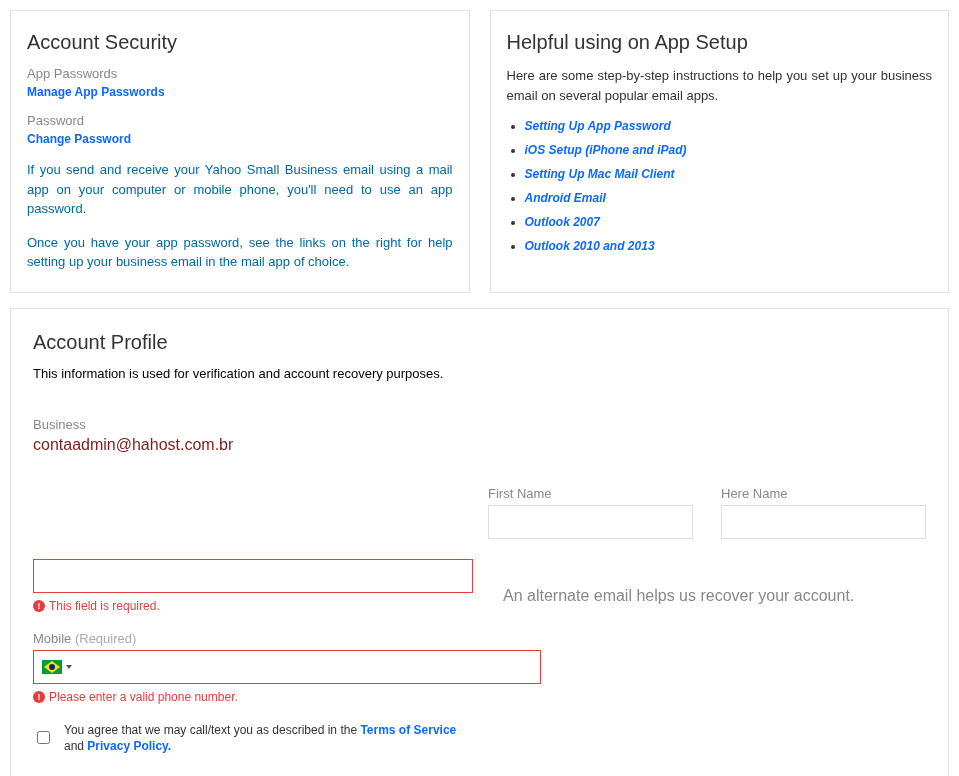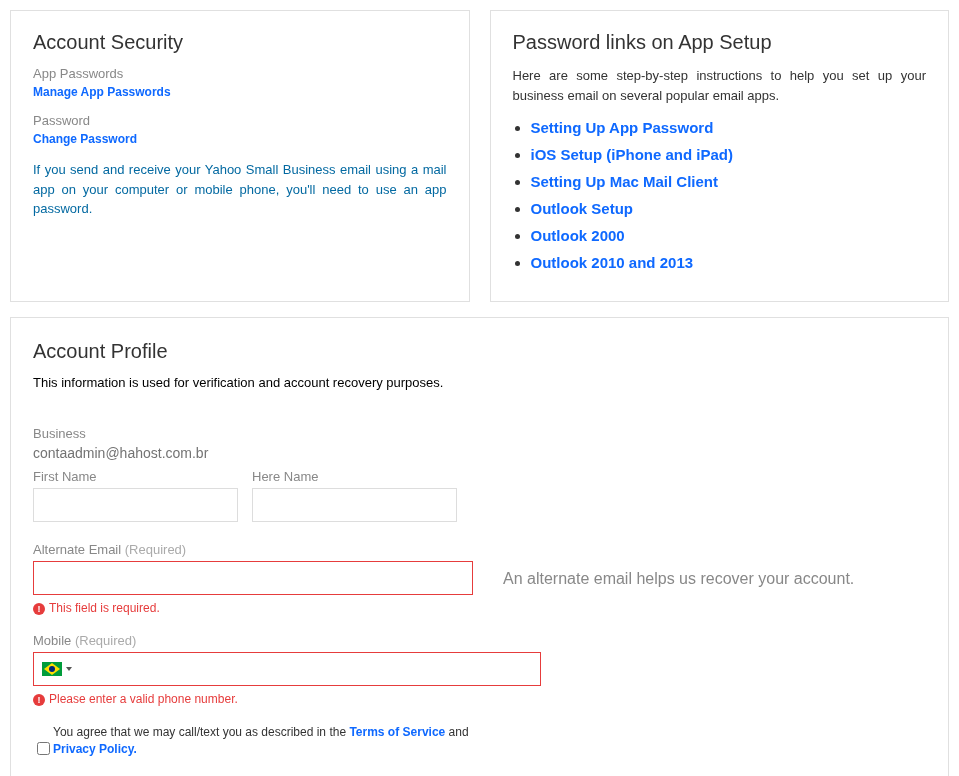--- a/index.html
+++ b/index.html
@@ -11,21 +11,21 @@
       color: #333;
       font-size: 13px;
     }
     .top-row {
       display: flex;
       gap: 20px;
       margin-bottom: 15px;
     }
     .panel {
       border: 1px solid #e0e0e0;
-      padding: 20px 22px;
+      padding: 20px 16px;
       background: #fff;
     }
     .panel.left { flex: 1; }
     .panel.right { flex: 1; }
     h2 {
       font-size: 20px;
       font-weight: 400;
       margin: 0 0 12px 0;
       color: #333;
     }
@@ -55,21 +55,22 @@
       color: #333;
       line-height: 1.5;
       text-align: justify;
       margin: 10px 0 14px 0;
     }
     ul.help-list {
       margin: 0; padding: 0 0 0 18px;
     }
     ul.help-list li {
       margin-bottom: 10px;
-      font-size: 15px;
+      font-size: 12px;
+      font-style: italic;
     }
     ul.help-list li a {
       color: #0f69ff;
       font-weight: 700;
       text-decoration: none;
       cursor: pointer;
     }
     .profile-panel {
       border: 1px solid #e0e0e0;
       padding: 22px;
@@ -82,28 +83,29 @@
     .field-label {
       color: #888;
       font-size: 13px;
       margin-bottom: 4px;
       display: block;
     }
     .field-label .req {
       color: #aaa;
     }
     .account-email {
-      font-size: 14px;
-      color: #737373;
-      margin-bottom: 8px;
+      font-size: 16px;
+      color: #7f1d1d;
+      margin-bottom: 32px;
     }
     .name-row {
       display: flex;
-      gap: 14px;
+      gap: 28px;
       margin-bottom: 20px;
+      justify-content: flex-end;
     }
     .name-field { width: 205px; }
     input[type="text"].text-input {
       width: 100%;
       height: 34px;
       border: 1px solid #ddd;
       padding: 0 8px;
       font-size: 13px;
       outline: none;
     }
@@ -201,22 +203,22 @@
     .phone-input {
       flex: 1;
       border: none;
       height: 100%;
       padding: 0 8px;
       font-size: 13px;
       outline: none;
     }
     .consent-row {
       display: flex;
-      align-items: flex-end;
-      gap: 0;
+      align-items: center;
+      gap: 11px;
       max-width: 440px;
       margin-bottom: 30px;
     }
     .consent-row input[type="checkbox"] {
       margin-top: 2px;
     }
     .consent-text {
       font-size: 12px;
       color: #333;
       line-height: 1.4;
@@ -235,31 +237,32 @@
     <h2>Account Security</h2>
     <div class="security-block">
       <div class="sub-label">App Passwords</div>
       <a class="link">Manage App Passwords</a>
     </div>
     <div class="security-block">
       <div class="sub-label">Password</div>
       <a class="link">Change Password</a>
     </div>
     <p class="paragraph">If you send and receive your Yahoo Small Business email using a mail app on your computer or mobile phone, you'll need to use an app password.</p>
+    <p class="paragraph">Once you have your app password, see the links on the right for help setting up your business email in the mail app of choice.</p>
   </div>
 
   <div class="panel right">
-    <h2>Password links on App Setup</h2>
+    <h2>Helpful using on App Setup</h2>
     <p class="help-intro">Here are some step-by-step instructions to help you set up your business email on several popular email apps.</p>
     <ul class="help-list">
       <li><a>Setting Up App Password</a></li>
       <li><a>iOS Setup (iPhone and iPad)</a></li>
       <li><a>Setting Up Mac Mail Client</a></li>
-      <li><a>Outlook Setup</a></li>
-      <li><a>Outlook 2000</a></li>
+      <li><a>Android Email</a></li>
+      <li><a>Outlook 2007</a></li>
       <li><a>Outlook 2010 and 2013</a></li>
     </ul>
   </div>
 </div>
 
 <div class="profile-panel">
   <h2>Account Profile</h2>
   <div class="profile-desc">This information is used for verification and account recovery purposes.</div>
 
   <div>
@@ -273,23 +276,20 @@
       <input type="text" class="text-input" value="" style="">
     </div>
     <div class="name-field">
       <span class="field-label">Here Name</span>
       <input type="text" class="text-input" value="" style="">
     </div>
   </div>
 
   <div class="alt-email-row">
     <div class="alt-email-field">
-      <span class="field-label">
-        <span>Alternate Email </span><span class="req">(Required)</span>
-      </span>
       <input type="text" class="error-input" value="" style="">
       <div class="error-msg">
         <span class="error-icon">!</span><span>This field is required.</span>
       </div>
     </div>
     <div class="alt-email-hint">An alternate email helps us recover your account.</div>
   </div>
 
   <div class="mobile-field">
     <span class="field-label">

